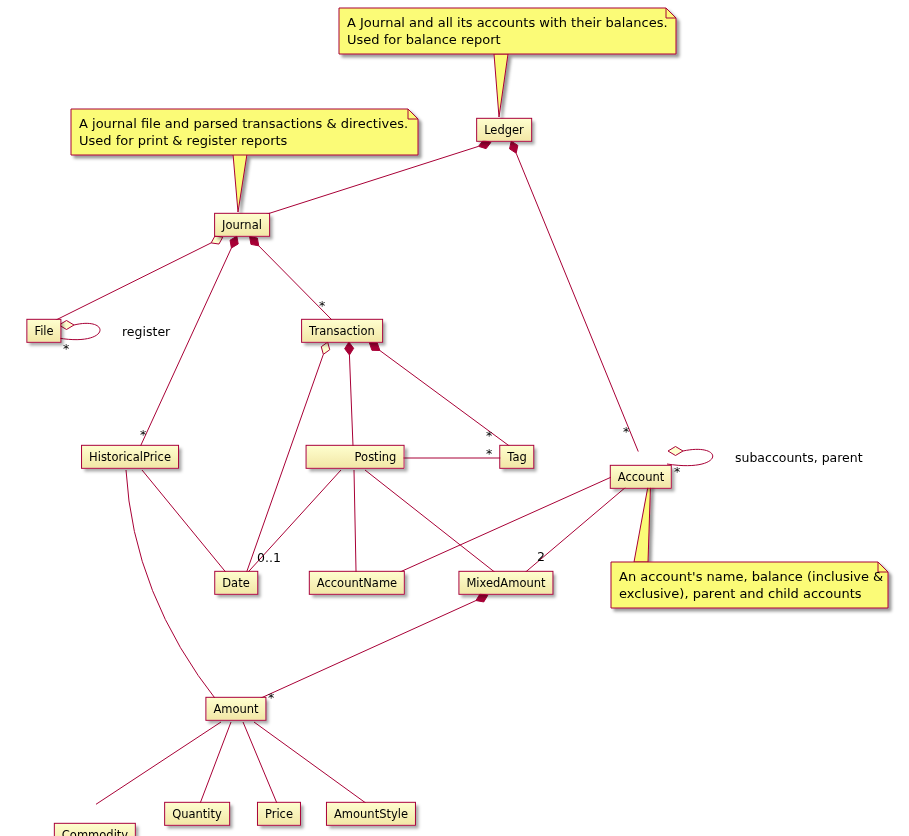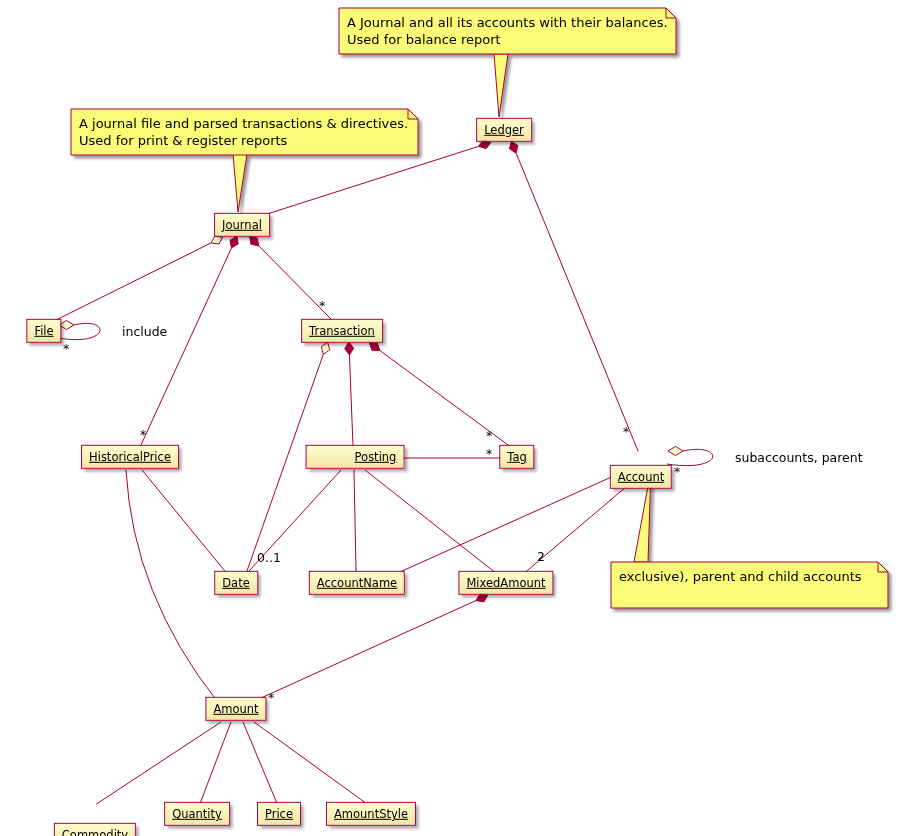--- a/index.html
+++ b/index.html
@@ -17,21 +17,20 @@
     position: absolute;
     transform: translate(-50%, -50%);
     background: linear-gradient(180deg, #FEFECE 0%, #F2E7A6 100%);
     border: 1.5px solid #A80036;
     padding: 4px 7px;
     font-size: 11.5px;
     line-height: 1.25;
     color: #000;
     white-space: nowrap;
     box-shadow: 3px 3px 3px rgba(0,0,0,0.35);
-    text-decoration: underline;
   }
   .mult-label {
     position: absolute;
     transform: translate(-50%, -50%);
     font-size: 12.5px;
     color: #000;
   }
   .role-label {
     position: absolute;
     transform: translateY(-50%);
@@ -161,32 +160,33 @@
   <div id="overlay">
       <span class="mult-label" style="left: 626px; top: 431px;">*</span>
       <span class="mult-label" style="left: 322px; top: 305px;">*</span>
       <span class="mult-label" style="left: 143px; top: 434px;">*</span>
       <span class="mult-label" style="left: 489px; top: 435px;">*</span>
       <span class="mult-label" style="left: 489px; top: 453px;">*</span>
       <span class="mult-label" style="left: 269px; top: 557px;">0..1</span>
       <span class="mult-label" style="left: 541px; top: 556px;">2</span>
       <span class="mult-label" style="left: 271px; top: 697px;">*</span>
       <span class="mult-label" style="left: 66px; top: 348px;">*</span>
-      <span class="role-label" style="left: 122px; top: 331px;">include</span>
+      <span class="role-label" style="left: 122px; top: 331px;">register</span>
       <span class="mult-label" style="left: 677px; top: 471px;">*</span>
       <span class="role-label" style="left: 735px; top: 457px;">subaccounts, parent</span>
       <div class="note-text" style="left: 347px; top: 14px;">
         <div>A Journal and all its accounts with their balances.</div>
         <div>Used for balance report</div>
       </div>
       <div class="note-text" style="left: 79px; top: 115px;">
         <div>A journal file and parsed transactions &amp; directives.</div>
         <div>Used for print &amp; register reports</div>
       </div>
       <div class="note-text" style="left: 619px; top: 568px;">
+        <div>An account's name, balance (inclusive &amp;</div>
         <div>exclusive), parent and child accounts</div>
       </div>
       <div class="uml-node" style="left: 504px; top: 130px;"><span>Ledger</span></div>
       <div class="uml-node" style="left: 242px; top: 225px;"><span>Journal</span></div>
       <div class="uml-node" style="left: 44px; top: 331px; text-align: right;"><span>File</span></div>
       <div class="uml-node" style="left: 342px; top: 331px;"><span>Transaction</span></div>
       <div class="uml-node" style="left: 130px; top: 457px;"><span>HistoricalPrice</span></div>
       <div class="uml-node" style="left: 355px; top: 457px; padding-left: 48px;"><span>Posting</span></div>
       <div class="uml-node" style="left: 517px; top: 457px;"><span>Tag</span></div>
       <div class="uml-node" style="left: 641px; top: 457px; margin-top: 20px;"><span>Account</span></div>

